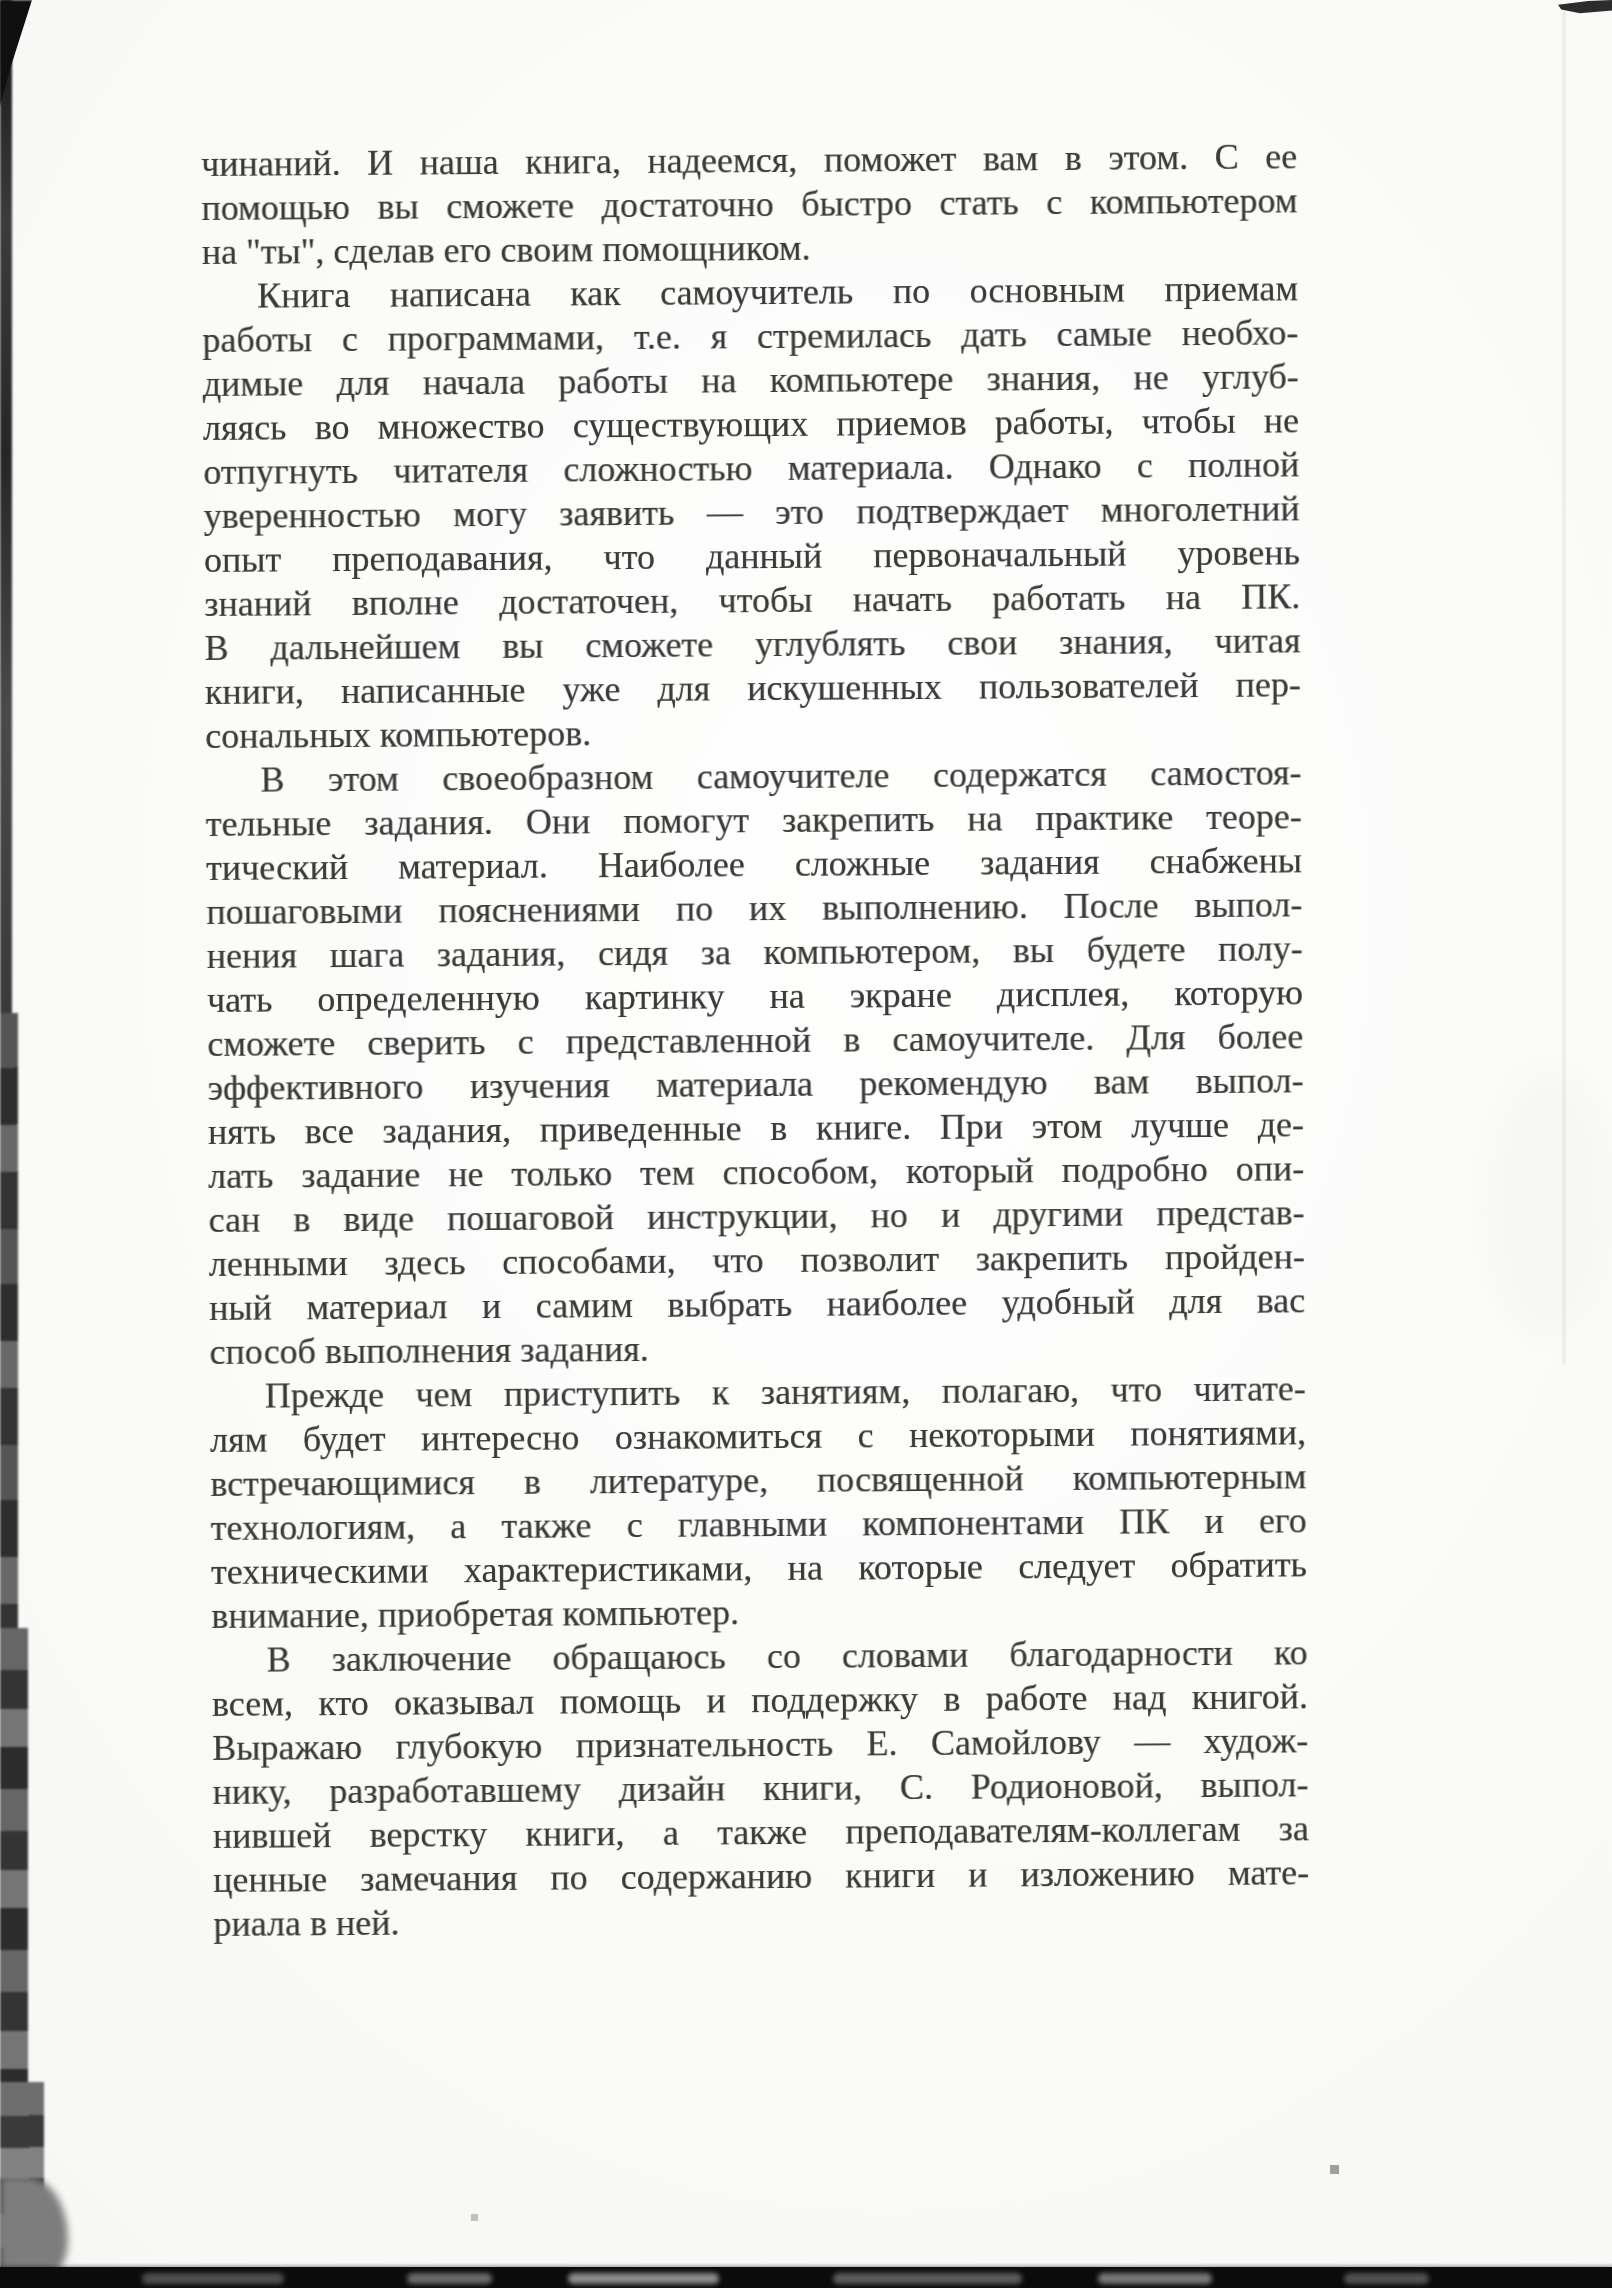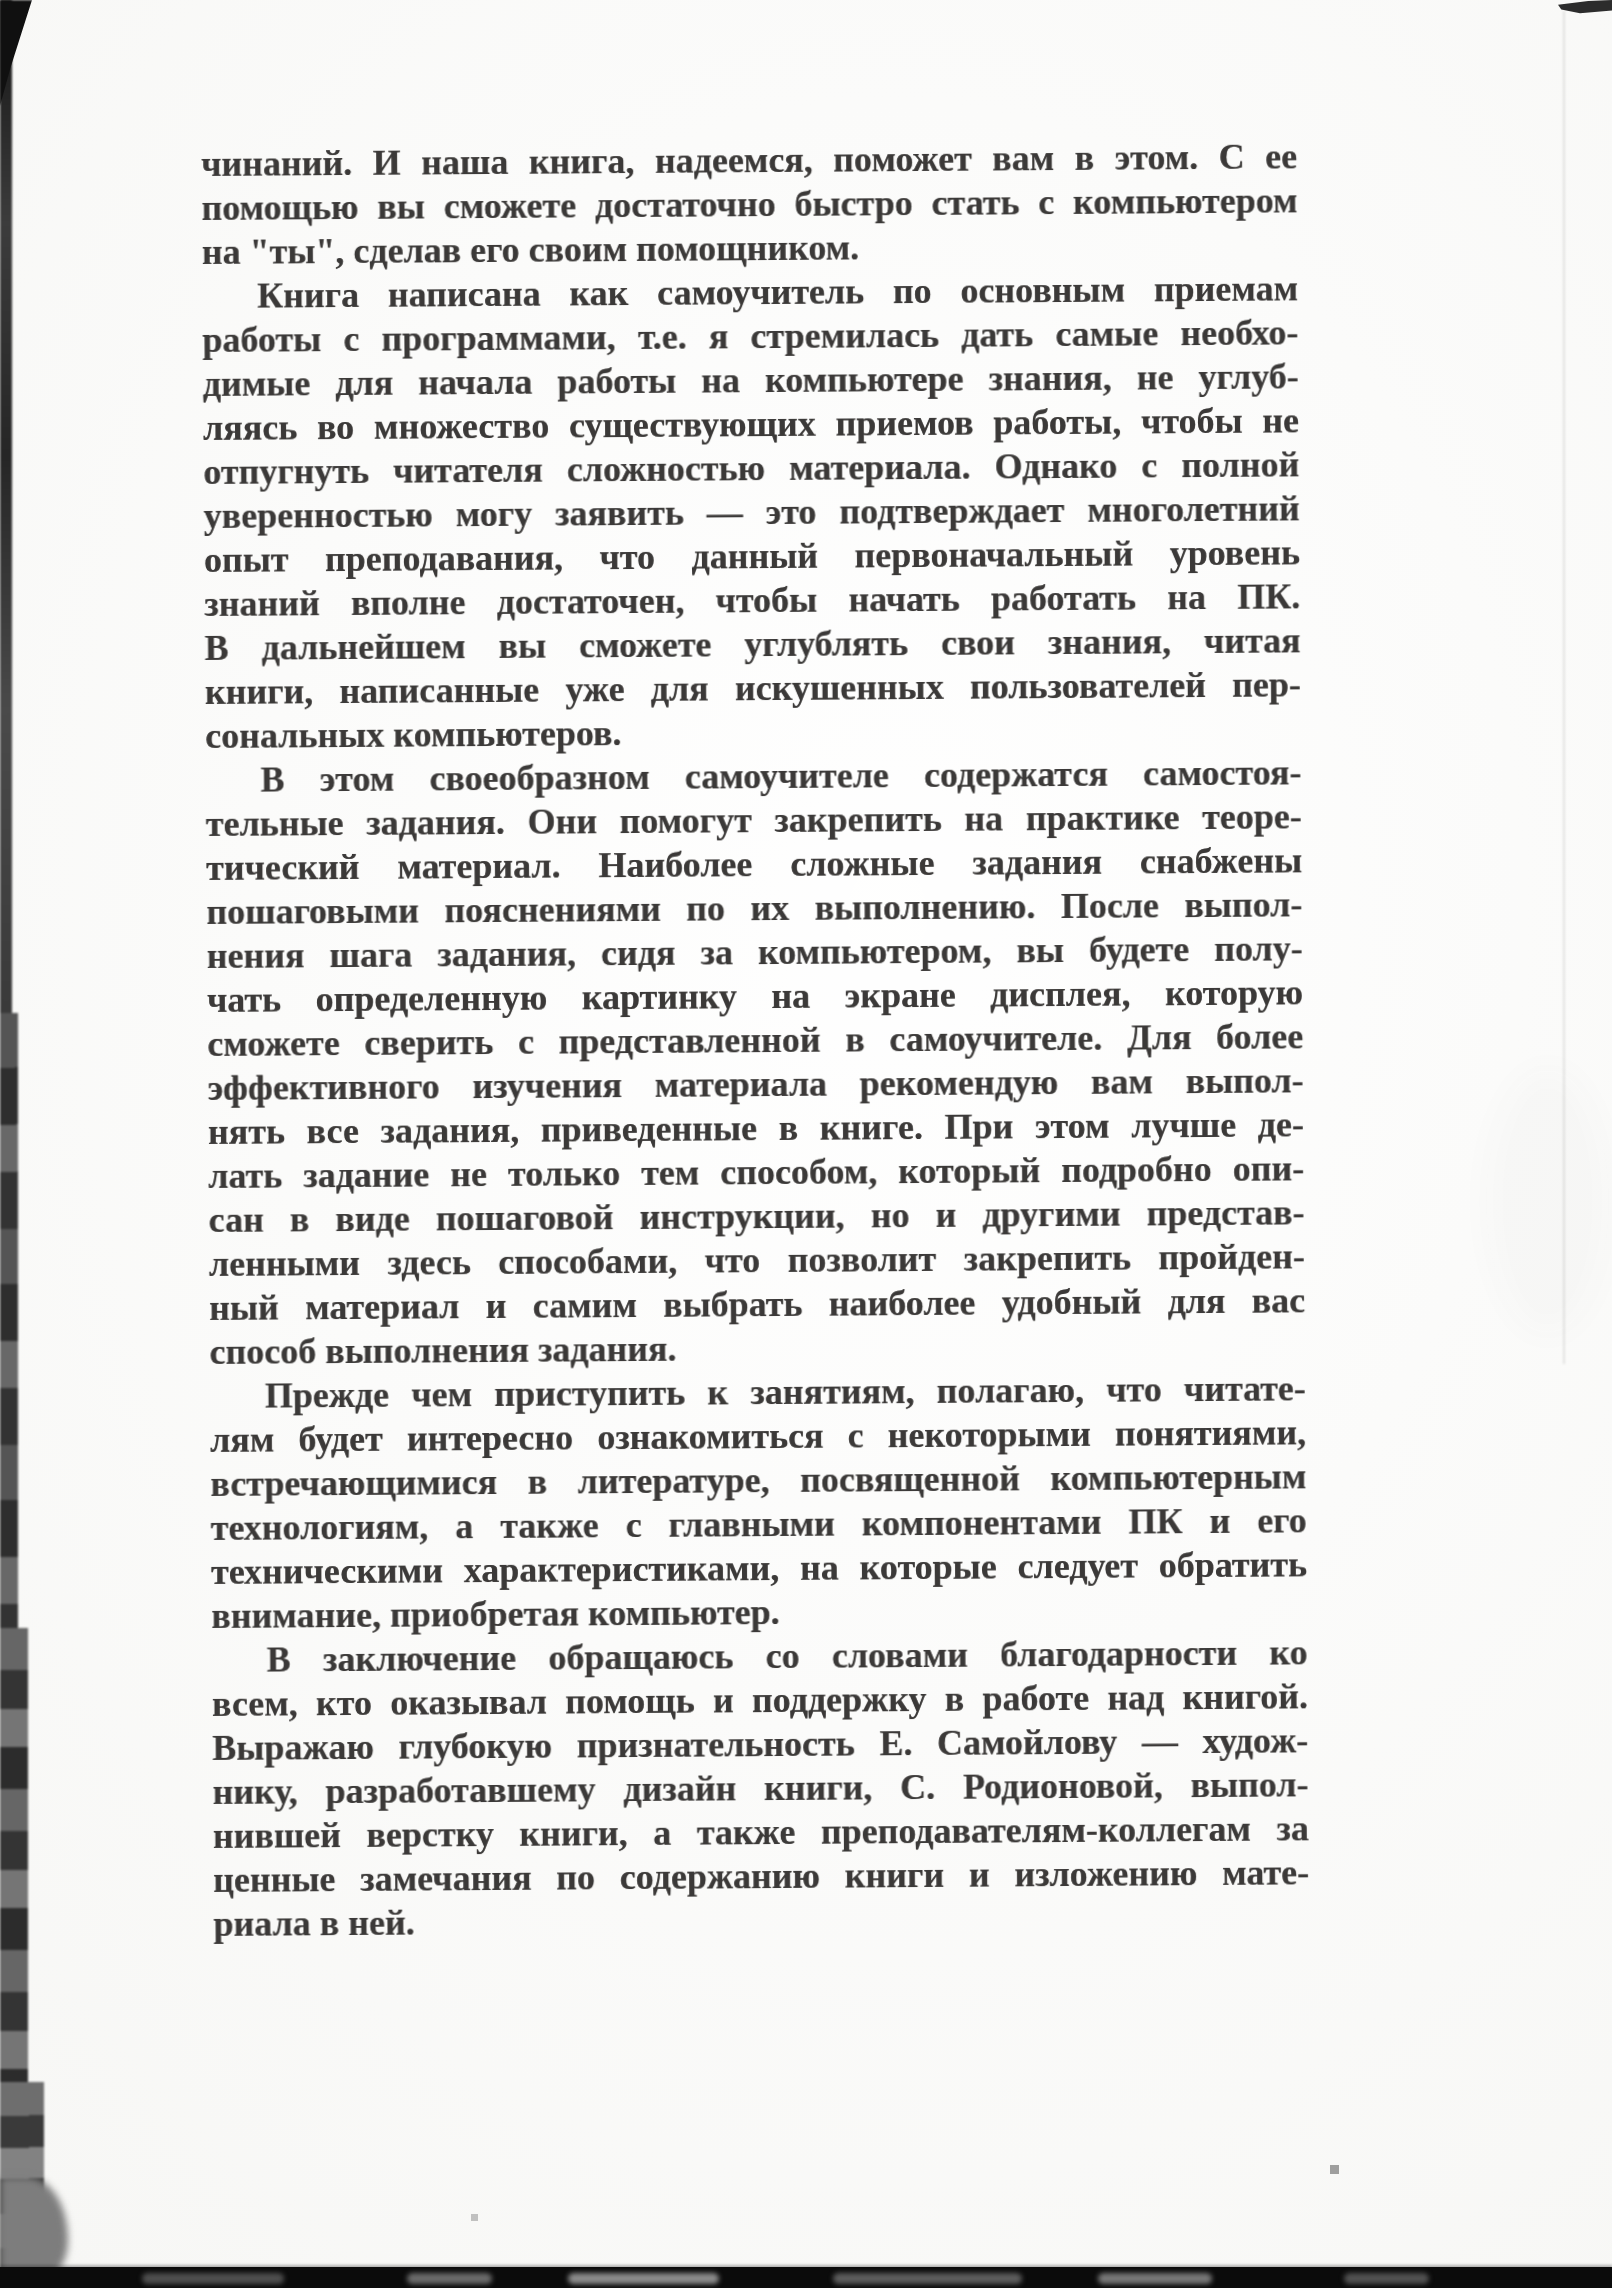--- a/index.html
+++ b/index.html
@@ -5,21 +5,20 @@
   html, body { margin: 0; padding: 0; background: #e8e8e6; }
   #page {
     position: relative;
     width: 1613px;
     height: 2288px;
     background:
       radial-gradient(ellipse 1325px 1703px at 55% 40%, rgba(255,255,255,0.9), rgba(0,0,0,0.015)),
       #fbfbf9;
     overflow: hidden;
     font-family: "Liberation Serif", "DejaVu Serif", serif;
-    font-weight: bold;
   }
 
   
   #textblock {
     position: absolute;
     left: 201px;
     top: 142px;
     width: 1096px;
     font-size: 36px;
     line-height: 44px;

